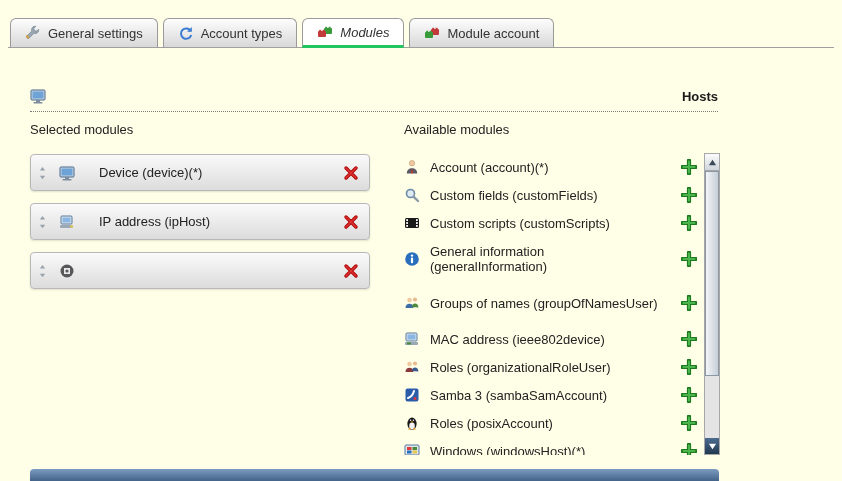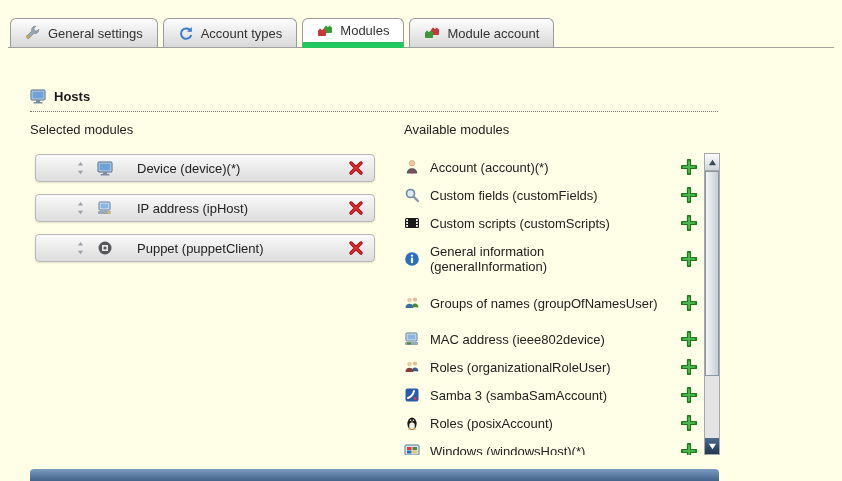--- a/index.html
+++ b/index.html
@@ -12,45 +12,45 @@
   
   .tab-underline { position:absolute; left:8px; right:8px; top:47px; height:0; border-top:1px solid #a0a0a0; z-index:1; }
   .tabbar { position:absolute; left:10px; top:18px; height:30px; display:flex; align-items:flex-start; z-index:2; }
   .tab {
     box-sizing:border-box; height:30px; display:inline-flex; align-items:center; gap:7px;
     padding:0 14px; margin-right:5px; cursor:pointer; color:#333; white-space:nowrap;
     border:1px solid #9a9a9a; border-radius:6px 6px 0 0;
     background:linear-gradient(#fdfdfd,#d8d8d8);
     border-bottom:1px solid #a0a0a0;
   }
-  .tab.active { background:#ffffff; border-bottom:6px solid #22c55e; z-index:3; }
+  .tab.active { background:#ffffff; border-bottom:3px solid #22c55e; z-index:3;font-style:italic; }
   .tab .ticon { width:16px; height:16px; display:inline-flex; }
   
   .hosts-heading {
     position:absolute; left:30px; top:88px; width:688px;
     display:flex; align-items:center; gap:8px;
     font-weight:bold; padding-bottom:7px;
     border-bottom:1px dotted #7a7a7a;
+    justify-content:space-between;
   }
   
   .columns { position:absolute; left:30px; top:122px; width:690px; display:flex; }
   .left-col { width:374px; }
   .right-col { flex:1; }
   .col-header { color:#222; height:16px; }
   .left-col .col-header { margin-bottom:16px; }
   .right-col .col-header { margin-bottom:15px; }
   
   .sel-row {
-    width:340px; height:28px; margin-left:5px; margin-bottom:12px; box-sizing:border-box;
+    width:340px; height:37px; margin-bottom:12px; box-sizing:border-box;
     display:flex; align-items:center;
     background:linear-gradient(#fafafa,#dcdcdc);
     border:1px solid #b8b8b8; border-radius:4px;
     box-shadow:0 1px 2px rgba(0,0,0,0.12);
     cursor:move;
-    padding-left:33px;
   }
   .drag { width:12px; margin-left:7px; display:inline-flex; }
   .mod-icon { width:16px; height:16px; display:inline-flex; flex:0 0 auto; }
   .sel-row .mod-icon { margin-left:9px; }
   .sel-label { margin-left:24px; color:#222; }
   .x-btn { margin-left:auto; margin-right:10px; width:16px; height:16px; display:inline-flex; cursor:pointer; }
   
   .avail-list { position:relative; width:316px; height:302px; overflow:hidden; }
   .avail-items { width:300px; }
   .avail-item { display:flex; align-items:center; min-height:28px; box-sizing:border-box; }
@@ -193,21 +193,20 @@
             <path d="M5 15 2 11h6z" fill="#98a2ac"></path>
           </svg>
         </span>
       <span class="mod-icon">
           <svg viewBox="0 0 16 16" width="16" height="16">
             <circle cx="8" cy="8" r="6.5" fill="#58585a"></circle>
             <rect x="5" y="5" width="6" height="6" fill="#e8e8ea"></rect>
             <circle cx="8" cy="8" r="1.6" fill="#58585a"></circle>
           </svg>
         </span>
-      <span class="sel-label">Puppet (puppetClient)</span>
       <span class="x-btn">
           <svg viewBox="0 0 16 16" width="16" height="16">
             <path d="M3 3 13 13M13 3 3 13" stroke="#aa0000" stroke-width="3.4" stroke-linecap="round"></path>
             <path d="M3 3 13 13M13 3 3 13" stroke="#e23333" stroke-width="1.6" stroke-linecap="round"></path>
           </svg>
         </span>
     </div>
   </div>
 
   <div class="right-col">

